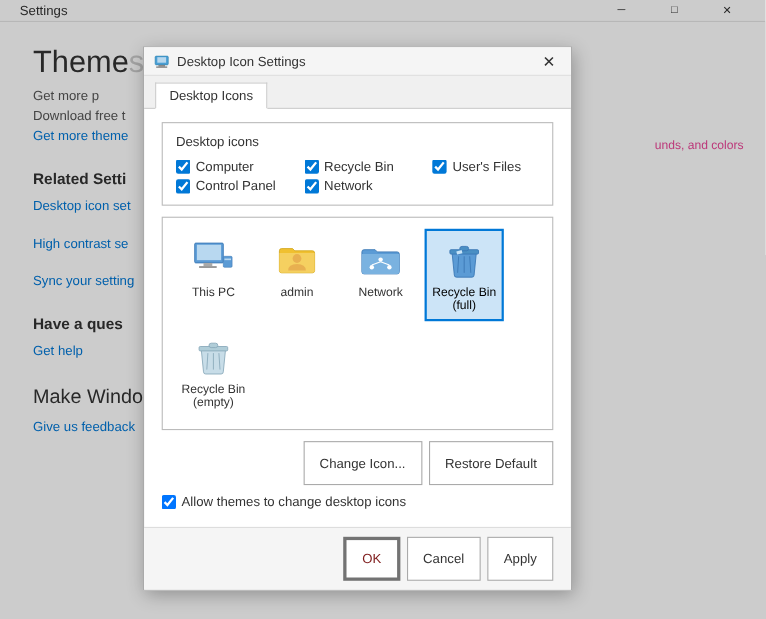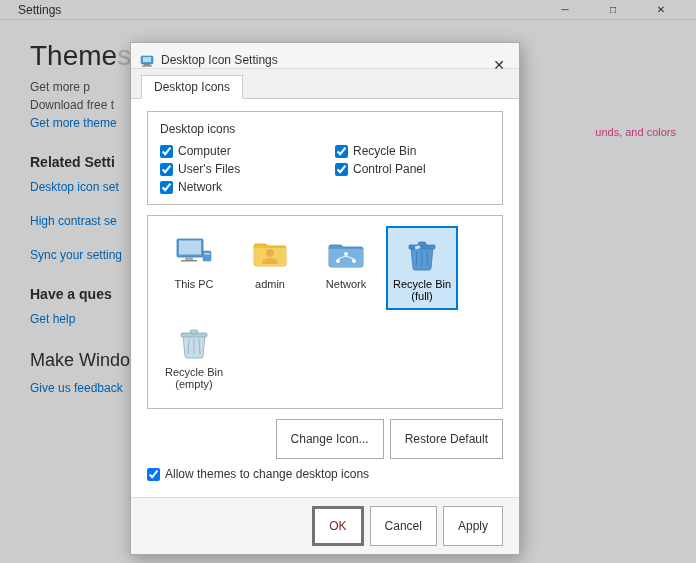--- a/index.html
+++ b/index.html
@@ -99,22 +99,22 @@
       left: 130px;
       width: 390px;
       background: #fff;
       border: 1px solid #aaa;
       box-shadow: 2px 4px 16px rgba(0,0,0,0.3);
     }
     .dialog-titlebar {
       background: #f5f5f5;
       height: 26px;
       display: flex;
-      align-items: flex-start;
-      padding: 10px 8px;
+      align-items: center;
+      padding: 0 8px;
       border-bottom: 1px solid #ddd;
     }
     .dialog-title-icon {
       width: 16px;
       height: 16px;
       margin-right: 6px;
       display: flex;
       align-items: center;
       justify-content: center;
     }
@@ -165,21 +165,21 @@
       padding: 10px 12px;
       margin-bottom: 10px;
     }
     .icons-group-title {
       font-size: 12px;
       color: #333;
       margin-bottom: 8px;
     }
     .checkboxes-grid {
       display: grid;
-      grid-template-columns: 1fr 1fr;
+      grid-template-columns: 1fr 1fr 1fr;
       gap: 4px 20px;
     }
     .checkbox-item {
       display: flex;
       align-items: center;
       gap: 5px;
       font-size: 12px;
       color: #333;
     }
     .checkbox-item input[type=checkbox] {

